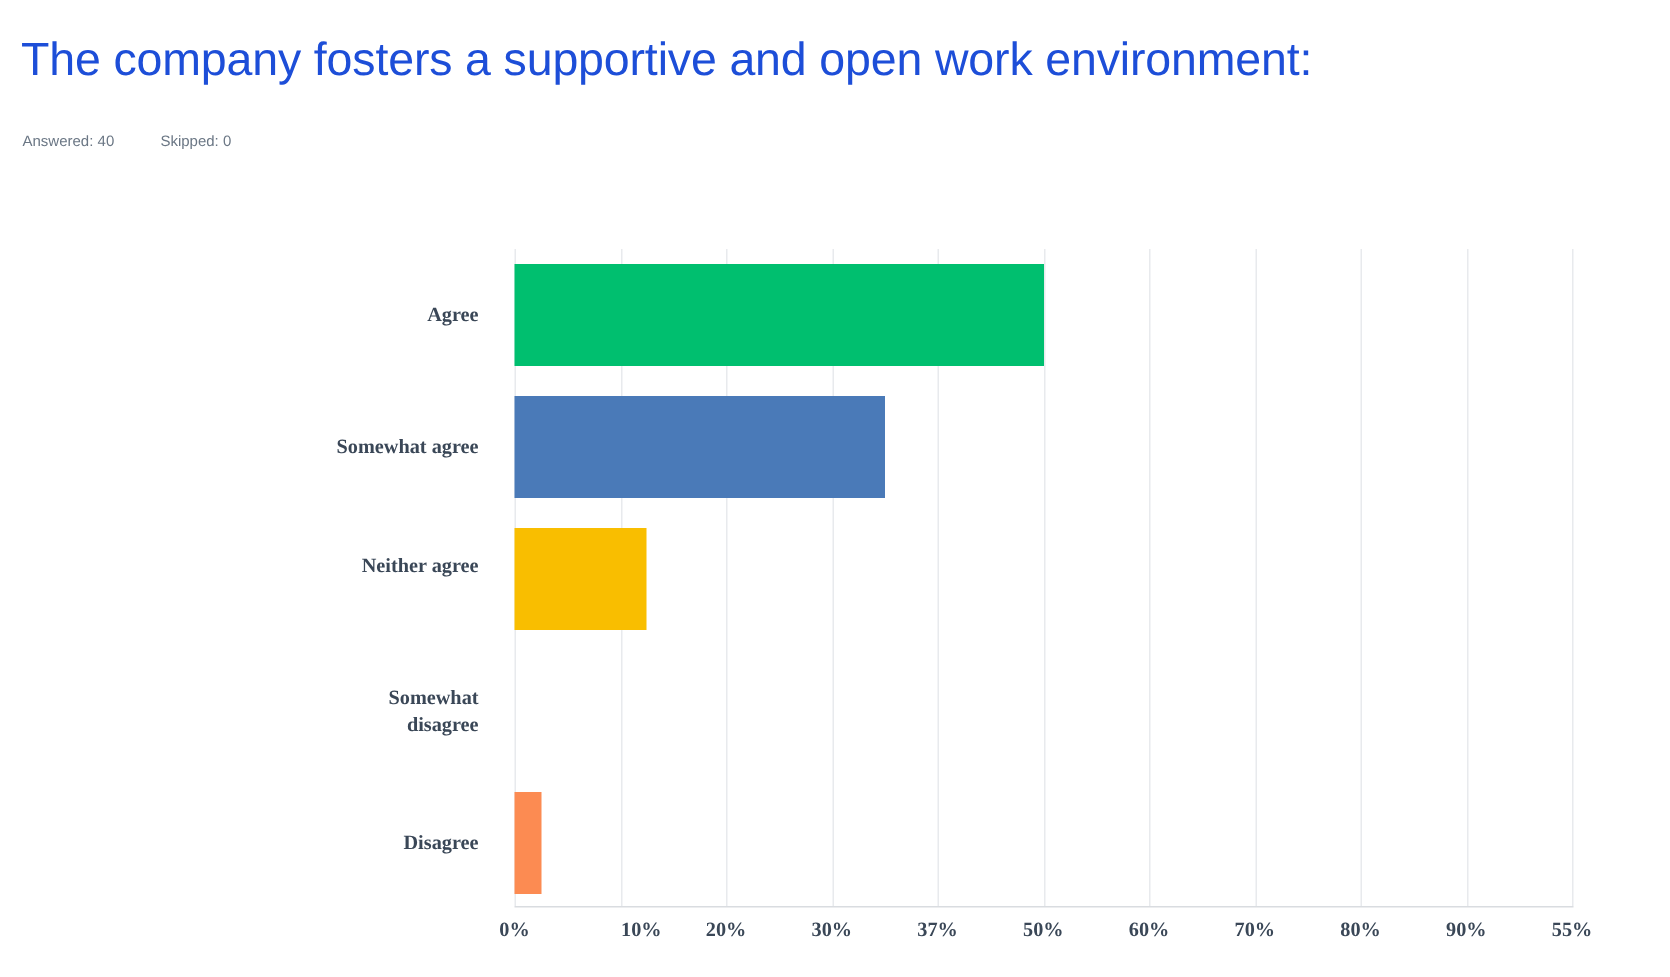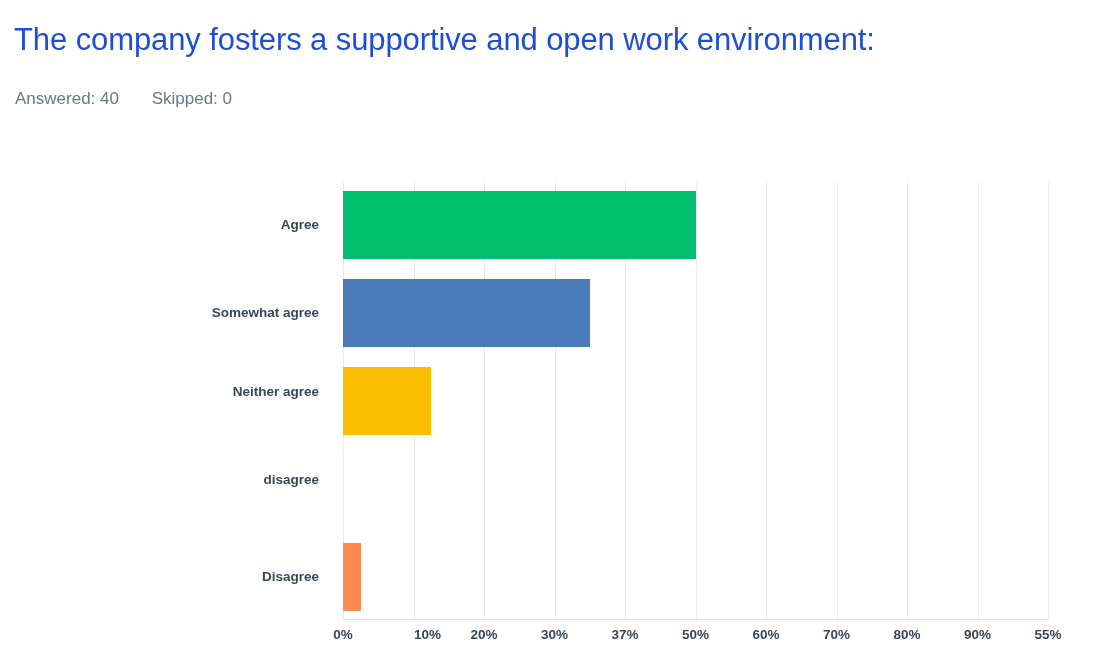--- a/index.html
+++ b/index.html
@@ -29,32 +29,33 @@
     font-size: 31px;
     font-weight: 300;
     color: #1d4ed8;
     letter-spacing: -0.1px;
     white-space: nowrap;
   }
   #meta-row {
     position: absolute;
     left: 15px;
     top: 89px;
-    font-size: 17px;
+    font-size: 10px;
     color: #6b7785;
     white-space: nowrap;
   }
   #meta-answered { margin-right: 28px; }
 
   
   #chart {
     position: absolute;
-    left: 0; top: 16px;
+    left: 0; top: 1px;
     width: 1113px;
     height: 467px;
+    font-family: Liberation Serif, serif;
   }
   #plot {
     position: absolute;
     left: 343px;
     top: 165px;
     width: 705px;
     height: 438px;
   }
   .gridline {
     position: absolute;
@@ -135,20 +136,21 @@
       <div class="ylabel" style="top: 35px;">
         <div>Agree</div>
       </div>
       <div class="ylabel" style="top: 123px;">
         <div>Somewhat agree</div>
       </div>
       <div class="ylabel" style="top: 202px;">
         <div>Neither agree</div>
       </div>
       <div class="ylabel" style="top: 290px;">
+        <div>Somewhat</div>
         <div>disagree</div>
       </div>
       <div class="ylabel" style="top: 387px;">
         <div>Disagree</div>
       </div>
     </div>
   <div id="plot">
     <div id="gridlines">
         <div class="gridline" style="left: 0px;"></div>
         <div class="gridline" style="left: 70.5px;"></div>

